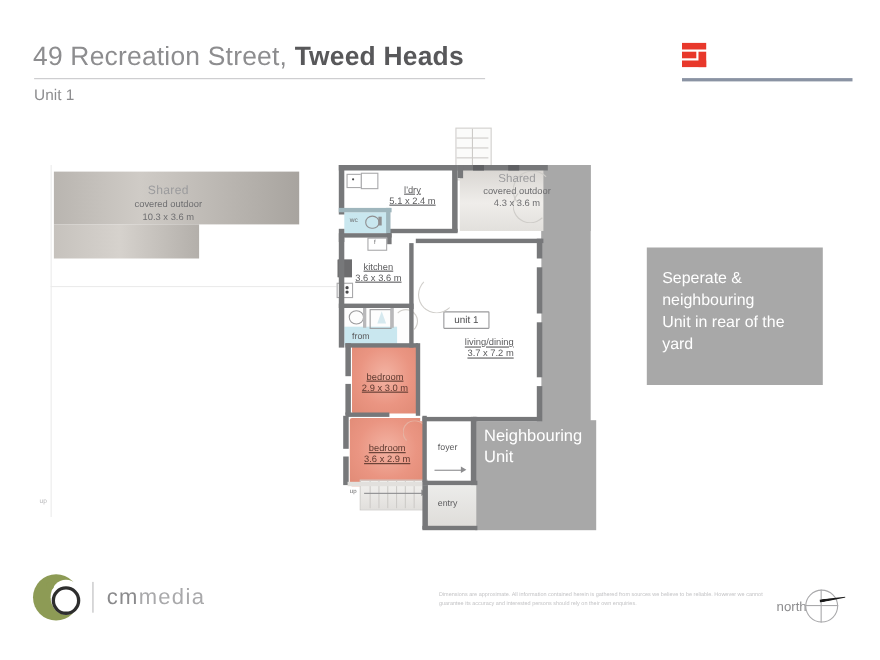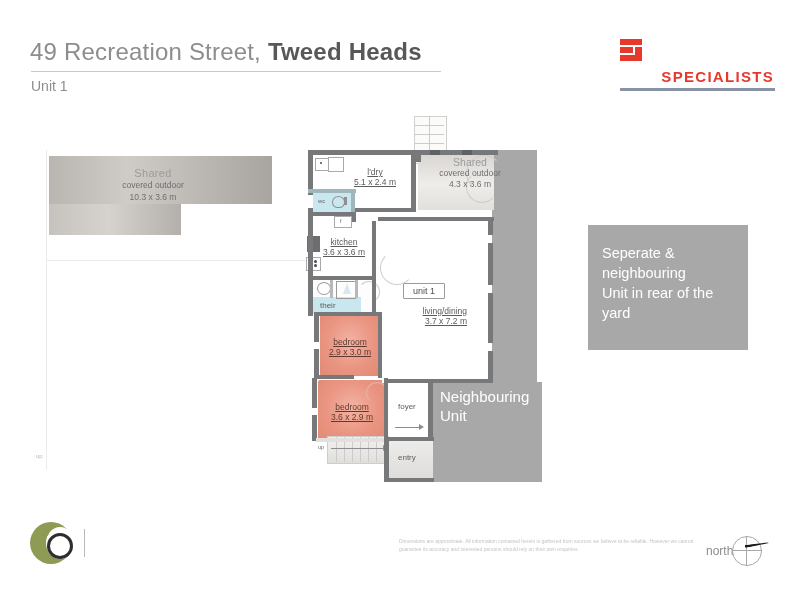--- a/index.html
+++ b/index.html
@@ -180,21 +180,20 @@
 
   <div class="logo">
     <div class="logo-row">
       <div class="logo-mark">
         <i class="b1"></i>
           <i class="b2"></i>
           <i class="b3"></i>
           <i class="b4"></i>
       </div>
     </div>
-    <div class="logo-sub">SPECIALISTS</div>
     <div class="logo-bar"></div>
   </div>
 
   <div id="plan">
 
     <div class="yard-v"></div>
     <div class="yard-h"></div>
     <div class="yard-up">up</div>
 
     <div class="sco-left"></div>
@@ -256,21 +255,21 @@
     <div class="dot" style="left:309px;top:159px;width:3px;height:3px;"></div>
     <div class="dot" style="left:314px;top:159px;width:3px;height:3px;"></div>
     <div class="app" style="left:334px;top:111px;width:16px;height:10px;"></div>
     <div class="lbl-tiny" style="left:340px;top:113px;">f</div>
 
     <div class="rm abs" style="left:313px;top:174px;width:63px;height:35px;background:#fdfdfd;"></div>
     <div class="rm wet abs" style="left:313px;top:192px;width:48px;height:17px;"></div>
     <div class="abs" style="left:317px;top:177px;width:12px;height:11px;border:1px solid #9a9a9c;border-radius:50%;"></div>
     <div class="abs" style="left:336px;top:176px;width:18px;height:16px;border:1px solid #9a9a9c;"></div>
     <div class="abs" style="left:343px;top:178px;width:0;height:0;border-left:4px solid transparent;border-right:4px solid transparent;border-bottom:11px solid #d6e9ef;"></div>
-    <div class="lbl-sm" style="left:320px;top:196px;font-size:8px;">their</div>
+    <div class="lbl-sm" style="left:320px;top:196px;font-size:8px;">from</div>
     <div class="arc" style="left:358px;top:176px;width:20px;height:20px;border-color:#cfcdc9 #cfcdc9 transparent transparent;"></div>
 
     <div class="bed abs" style="left:320px;top:209px;width:60px;height:62px;"></div>
     <div class="lbl" style="left:320px;top:232px;width:60px;color:#5f3a30;">
       <span class="n">bedroom</span>
       <span class="d">2.9 x 3.0 m</span>
     </div>
 
     <div class="bed abs" style="left:318px;top:275px;width:68px;height:62px;border-radius:2px 2px 10px 2px;"></div>
     <div class="lbl" style="left:318px;top:297px;width:68px;color:#5f3a30;">
@@ -364,20 +363,23 @@
   </div>
 
   <div class="cm">
     <div class="cm-mark">
       <div class="leaf"></div>
         <div class="notch"></div>
         <div class="lens"></div>
         <div class="spot"></div>
     </div>
     <div class="cm-div"></div>
+    <div class="cm-word">
+      <span class="a">cm</span><span class="b">media</span>
+    </div>
   </div>
 
   <div class="disc">Dimensions are approximate.  All information contained herein is gathered from sources we believe to be reliable.  However we cannot guarantee its accuracy and interested persons should rely on their own enquiries.</div>
 
   <div class="north">
     <span>north</span>
     <div class="compass">
       <div class="ring"></div>
         <div class="vl"></div>
         <div class="hl"></div>

